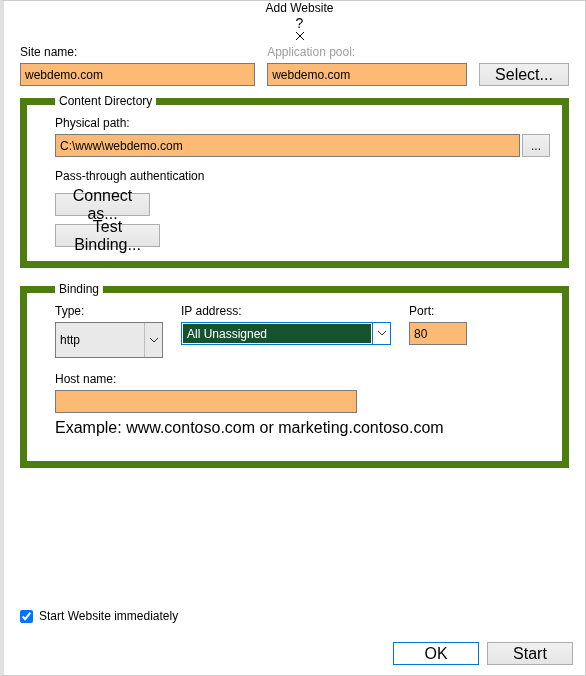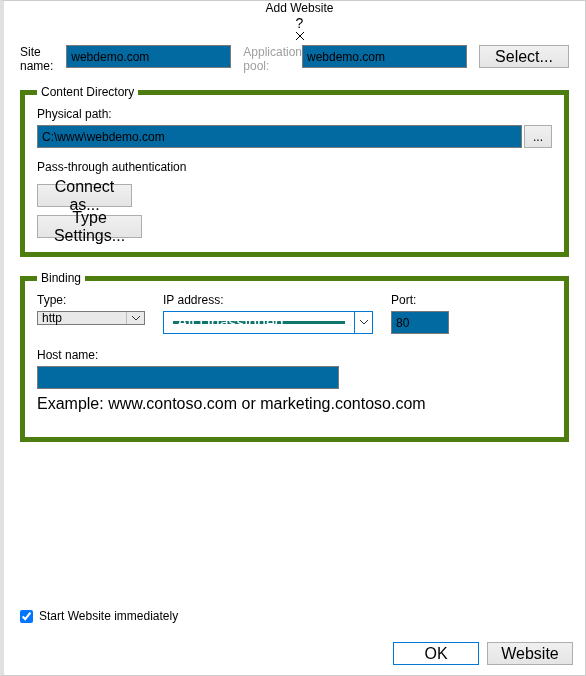--- a/index.html
+++ b/index.html
@@ -30,69 +30,69 @@
       font-size: 14px; cursor: pointer;
     }
     .titlebar .close {
       width: 46px; height: 30px; display: flex;
       align-items: center; justify-content: center;
       cursor: pointer;
     }
     .titlebar .close svg { width: 10px; height: 10px; }
     .content { padding: 12px 16px 8px 16px; }
     .row { display: flex; gap: 12px; margin-bottom: 8px;}
-    .col { display:flex; flex-direction:row; }
+    .col { display:flex; flex-direction:column; }
     .site-col { flex: 1; }
     .pool-col { flex: 0.85; }
     label.field-label { font-size: 12px; margin-bottom: 4px; display:block; }
     label.disabled { color: #a0a0a0; }
     input[type=text], .select, .input-disabled {
       height: 23px;
       border: 1px solid #7a7a7a;
       padding: 0 4px;
       font-family: inherit;
       font-size: 12px;
-      background: #0369a1;
+      background: #fdba74;
     }
     .input-disabled { background: #fff; color: #000; border-color: #999; }
     .btn {
       height: 23px;
       border: 1px solid #adadad;
       background: linear-gradient(#f0f0f0,#e5e5e5);
       font-family: inherit;
       font-size: 16px;
       padding: 0 12px;
       cursor: pointer;
       display:inline-flex; align-items:center; justify-content:center;
     }
     .select-btn {
       width: 90px;
     }
     fieldset {
-      border: 5px solid #4d7c0f;
-      padding: 8px 12px 14px 12px;
+      border: 7px solid #4d7c0f;
+      padding: 8px 12px 14px 28px;
       margin-bottom: 14px;
     }
     legend { font-size: 12px; padding: 0 4px; color: #000; }
     .phys-row { display:flex; align-items:flex-end; gap:2px; margin-bottom:8px;}
     .phys-row input { flex:1; }
     .square-btn {
       width: 28px; height: 23px;
       border: 1px solid #adadad;
       background: linear-gradient(#f0f0f0,#e5e5e5);
       font-size: 12px;
       cursor: pointer;
       display:flex;align-items:center;justify-content:center;
     }
     .passthru { margin-bottom: 10px; margin-top: 12px; }
     .btnrow { display:flex; gap:8px;flex-direction:column; }
     .binding-row { display:flex; gap:18px; margin-bottom:14px;}
     .bind-col { display:flex; flex-direction:column; }
     .combo {
-      height: 14px;
+      height: 36px;
       border: 1px solid #7a7a7a;
       display:flex; align-items:center;
       background: #e9e9e9;
       font-size:12px;
       cursor:pointer;
       gap:15px;
     }
     .combo span { flex:1; padding-left: 4px; }
     .combo .chev, .editcombo .chev {
       width: 18px; height: 100%;
@@ -100,26 +100,26 @@
       border-left: 1px solid #bdbdbd;
     }
     .editcombo {
       height: 23px;
       border: 1px solid #0078d7;
       display:flex;
       background:#fff;
     }
     .editcombo .sel {
       flex:1;
-      background:#0f766e;
+      background:#14532d;
       color:#fff;
       padding-left:4px;
       display:flex;align-items:center;
-      margin:9px;
-      font-size:16px;
+      margin:1px;
+      font-size:12px;
     }
     .editcombo .chev {
       border-left: 1px solid #0078d7;
       background:#fff;
     }
     .chev svg { width:8px; height:5px;}
     .hostname { margin-bottom:6px; display:flex; flex-direction:column; }
     .hostname input { width: 302px; }
     .example { font-size:16px; color:#000; margin-bottom: 10px; }
     .checkrow { position:absolute; left:16px; bottom: 52px; display:flex; align-items:center; gap:6px;margin-top:24px;}
@@ -164,21 +164,21 @@
   <fieldset>
     <legend>Content Directory</legend>
     <label class="field-label">Physical path:</label>
     <div class="phys-row">
       <input type="text" value="C:\www\webdemo.com" style="">
       <button class="square-btn">...</button>
     </div>
     <div class="passthru">Pass-through authentication</div>
     <div class="btnrow">
       <button class="btn" style="width:95px">Connect as...</button>
-      <button class="btn" style="width:105px">Type Settings...</button>
+      <button class="btn" style="width:105px">Test Binding...</button>
     </div>
   </fieldset>
 
   <fieldset>
     <legend>Binding</legend>
     <div class="binding-row">
       <div class="bind-col" style="width:108px">
         <label class="field-label">Type:</label>
         <div class="combo">
           <span>http</span>
@@ -214,14 +214,14 @@
 
 </div>
 
 <div class="checkrow">
   <input type="checkbox" checked="" style="">
   <label>Start Website immediately</label>
 </div>
 
 <div class="footer">
   <button class="btn primary">OK</button>
-  <button class="btn">Website</button>
+  <button class="btn">Start</button>
 </div>
 
 </body></html>

